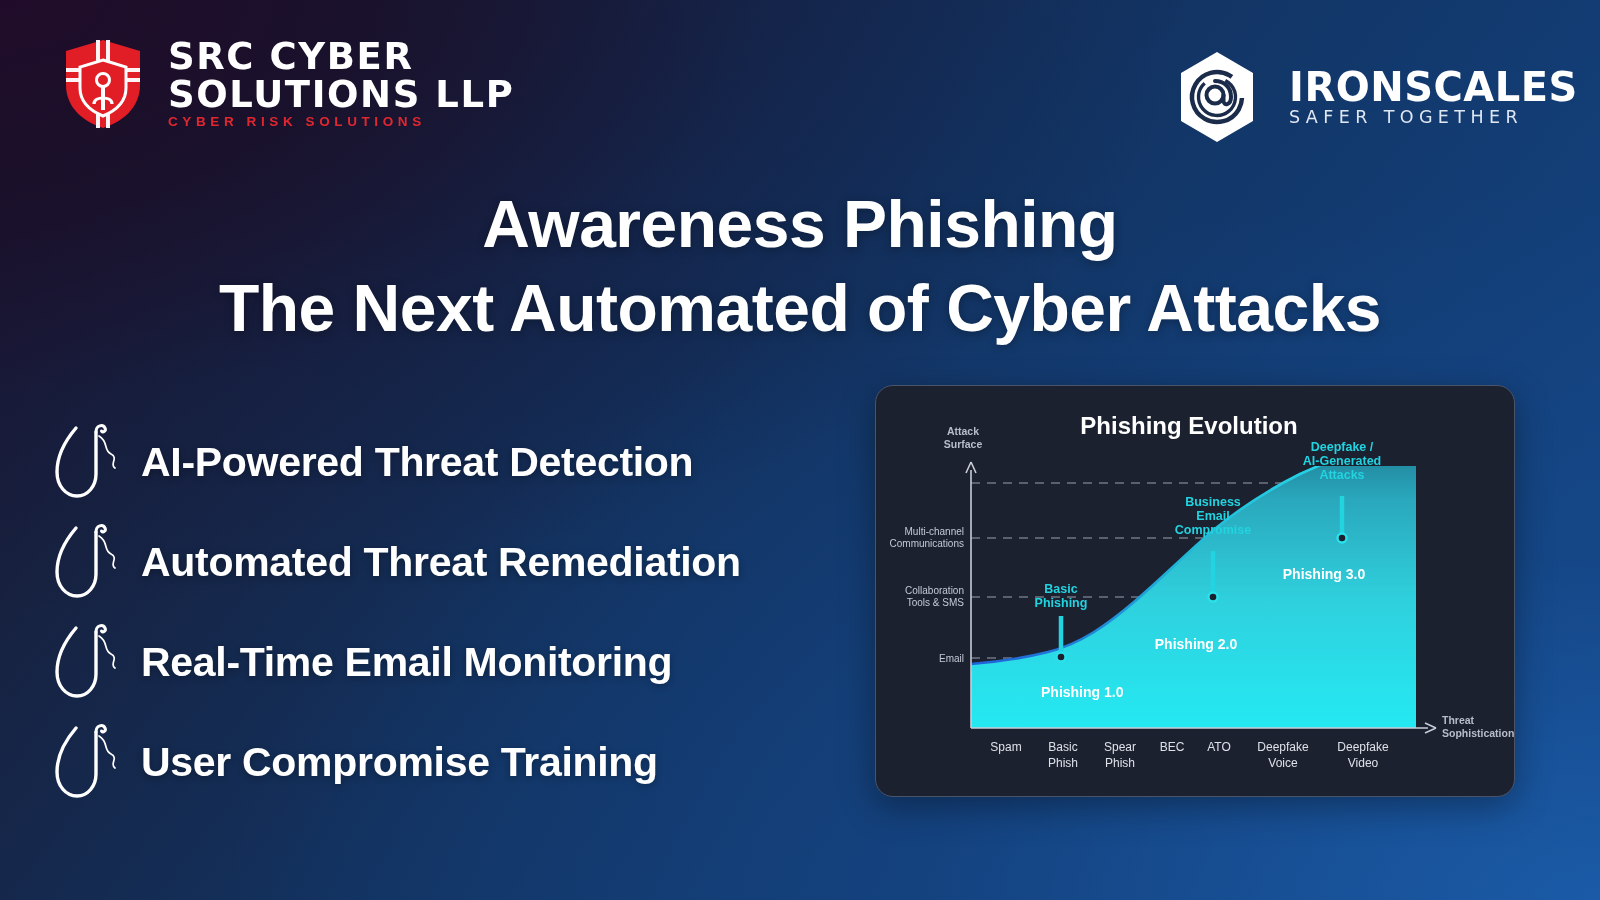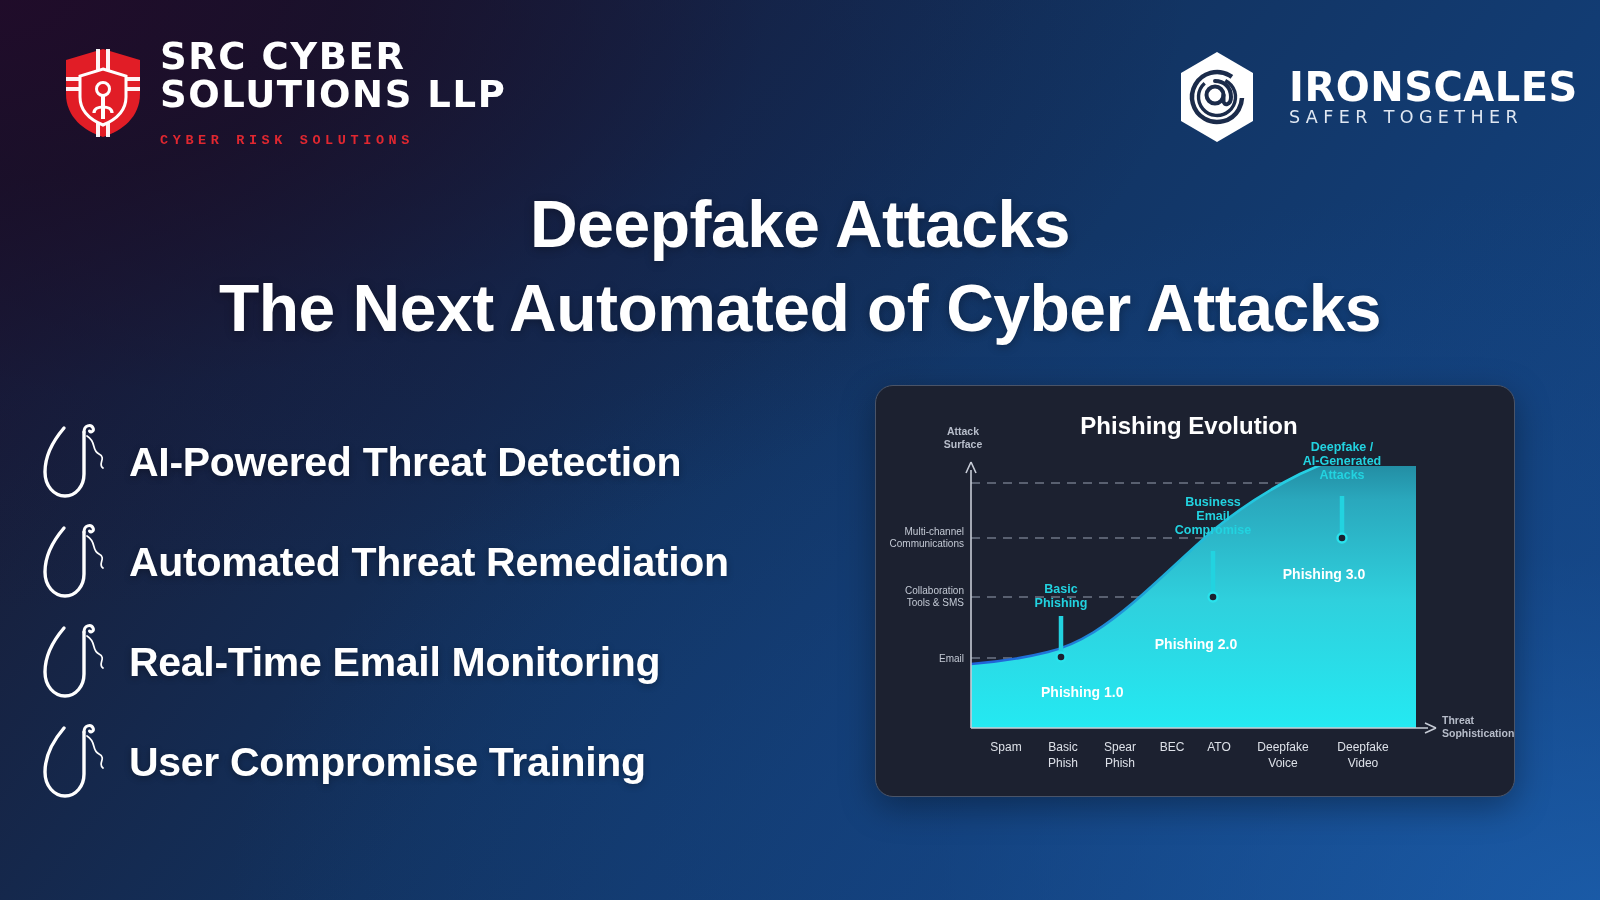--- a/index.html
+++ b/index.html
@@ -13,45 +13,45 @@
     position:absolute; inset:0;
     width:1600px; height:900px;
     overflow:hidden;
     background:
       radial-gradient(120% 110% at 0% 0%, rgba(32,12,42,0.97) 0%, rgba(26,14,40,0.80) 18%, rgba(20,22,58,0.30) 40%, rgba(0,0,0,0) 62%),
       radial-gradient(130% 120% at 100% 100%, rgba(28,96,176,0.75) 0%, rgba(22,74,142,0.45) 32%, rgba(0,0,0,0) 66%),
       linear-gradient(128deg, #1d1028 0%, #17213f 20%, #12325f 46%, #123c73 70%, #15498a 100%);
   }
 
   
-  .src-logo { position:absolute; left:62px; top:38px; display:flex; align-items:center; gap:16px; }
+  .src-logo { position:absolute; left:62px; top:38px; display:flex; align-items:flex-start; gap:24px; }
   .src-shield { width:82px; height:92px; flex:none; }
   .src-words { display:flex; flex-direction:column; justify-content:center; }
   .src-line { color:#ffffff; font-weight:700; font-size:37px; line-height:1.02;
               letter-spacing:1.6px; font-family:"DejaVu Sans", sans-serif; white-space:nowrap; }
   .src-tag { color:#e02730; font-weight:700; font-size:13.5px; letter-spacing:4.6px;
-             margin-top:20px; font-family:Liberation Mono, monospace; white-space:nowrap; }
+             margin-top:1px; font-family:Liberation Sans, sans-serif; white-space:nowrap; }
 
   
   .iron-logo { position:absolute; left:1175px; top:50px; display:flex; align-items:center; gap:30px; }
   .iron-mark { width:84px; height:94px; flex:none; }
   .iron-words { display:flex; flex-direction:column; }
   .iron-name { color:#ffffff; font-weight:700; font-size:40px; letter-spacing:0.5px;
                line-height:1; font-family:"DejaVu Sans", sans-serif; white-space:nowrap; }
   .iron-tag { color:#dfe7f2; font-size:17.5px; letter-spacing:5.4px; 
               font-family:"DejaVu Sans", sans-serif; white-space:nowrap; }
 
   
   .title { position:absolute; left:0; right:0; top:182px; text-align:center; }
   .title-line { color:#ffffff; font-weight:700; font-size:66px; line-height:1.28;
                 letter-spacing:-0.5px; font-family:"Liberation Sans", sans-serif;
                 text-shadow:0 2px 10px rgba(0,0,0,0.30); white-space:nowrap; }
 
   
-  .bullets { position:absolute; left:39px; top:412px; width:840px; }
+  .bullets { position:absolute; left:51px; top:412px; width:840px; }
   .bullet { display:flex; align-items:center; height:100px; }
   .hook-icon { width:76px; height:84px; flex:none; margin-right:14px; }
   .bullet-text { color:#ffffff; font-weight:700; font-size:41px; letter-spacing:-0.3px;
                  line-height:1; white-space:nowrap;
                  font-family:"Liberation Sans", sans-serif;
                  text-shadow:0 2px 7px rgba(0,0,0,0.30); }
 
   
   .chart-card {
     position:absolute; left:875px; top:385px; width:640px; height:412px;
@@ -107,21 +107,21 @@
       <circle cx="40" cy="45" r="8.5" fill="none" stroke="#1b2b4a" stroke-width="4"></circle>
       <path d="M48.5 45 V51 C48.5 56 56 55.5 56 47 C56 37 49 31 40 31" fill="none" stroke="#1b2b4a" stroke-width="4" stroke-linecap="round"></path>
     </svg>
     <div class="iron-words">
       <div class="iron-name">IRONSCALES</div>
       <div class="iron-tag">SAFER TOGETHER</div>
     </div>
   </div>
 
   <div class="title">
-    <div class="title-line">Deepfake Attacks</div>
+    <div class="title-line">Awareness Phishing</div>
     <div class="title-line">The Next Automated of Cyber Attacks</div>
   </div>
 
   <div class="bullets">
 
     <div class="bullet">
       <svg class="hook-icon" viewBox="0 0 76 84">
         <path d="M25 8 C13 22 6 38 6 52 C6 66 15 76 26 76 C37 76 45 66 45 54 L45 12" fill="none" stroke="#ffffff" stroke-width="3.4" stroke-linecap="round"></path>
         <path d="M45 12 C45 5 52 4 54 8 C55.5 11 52 13 50.5 11" fill="none" stroke="#ffffff" stroke-width="3" stroke-linecap="round"></path>
         <path d="M48 16 C58 22 52 30 60 34 C68 38 58 44 64 48" fill="none" stroke="#ffffff" stroke-width="1.7" stroke-linecap="round"></path>

